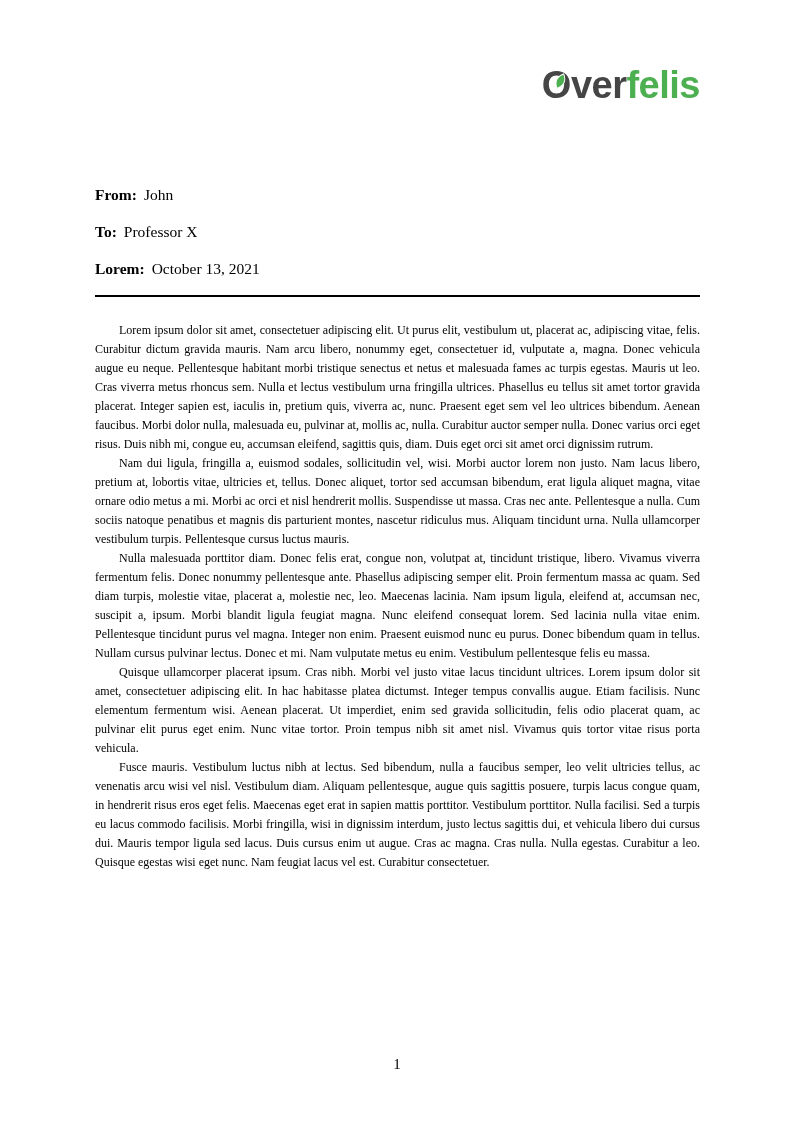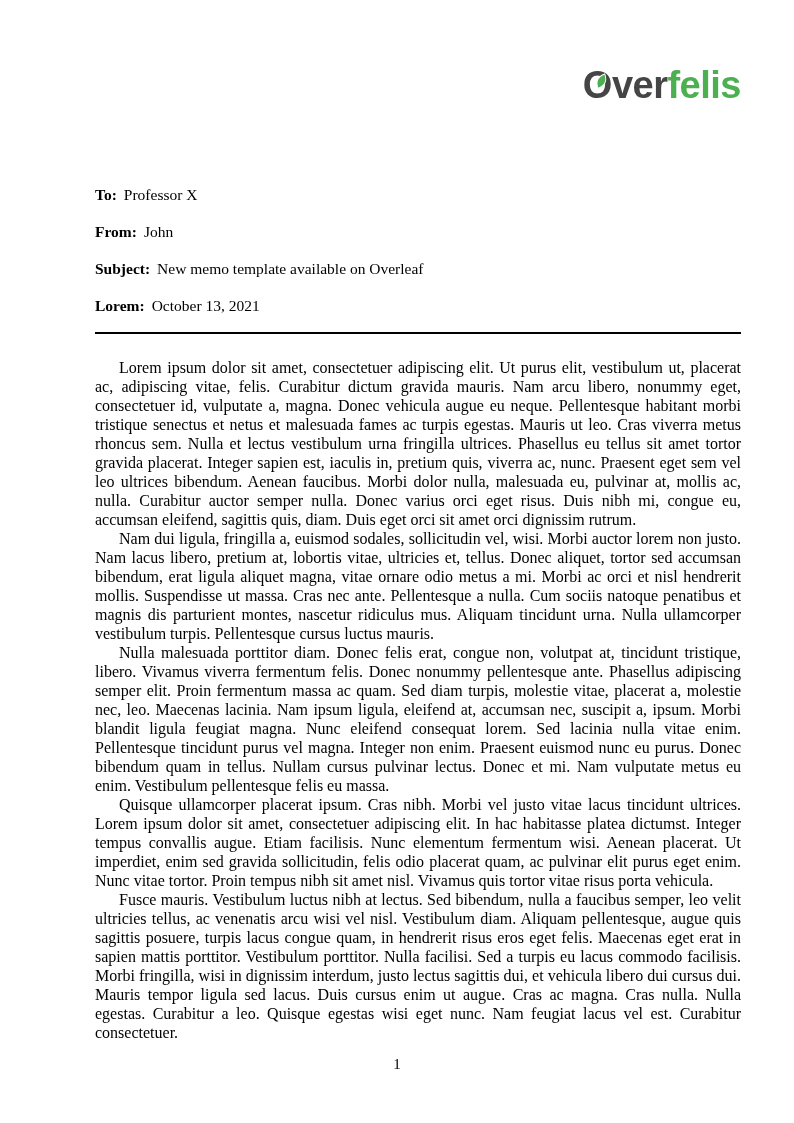--- a/index.html
+++ b/index.html
@@ -7,21 +7,21 @@
     padding: 0;
     background: #ffffff;
   }
   .page {
     position: relative;
     width: 794px;
     height: 1123px;
     margin: 0 auto;
     background: #ffffff;
     box-sizing: border-box;
-    padding: 62px 53px 0 95px;
+    padding: 62px 94px 0 95px;
     font-family: "Liberation Serif", "DejaVu Serif", serif;
     color: #000000;
     overflow: hidden;
   }
 
   
   .logo-row {
     display: flex;
     justify-content: flex-end;
     align-items: flex-start;
@@ -65,21 +65,21 @@
   }
   .header-rule {
     height: 2px;
     background: #000000;
     margin-top: 8px;
   }
 
   
   .memo-body {
     margin-top: 24px;
-    font-size: 16px;
+    font-size: 12px;
     line-height: 19px;
     text-align: justify;
   }
   .memo-body p {
     margin: 0;
     text-indent: 24px;
   }
 
   
   .page-number {
@@ -106,27 +106,24 @@
           </svg>
         </span>
       </span>
       <span class="logo-ver">ver</span>
       <span class="logo-leaf">felis</span>
     </div>
   </div>
 
   <div class="memo-header">
     <p class="field">
-      <span class="label">To:</span><span>Professor X</span>
-    </p>
-    <p class="field">
       <span class="label">From:</span><span>John</span>
     </p>
     <p class="field">
-      <span class="label">Subject:</span><span>New memo template available on Overleaf</span>
+      <span class="label">To:</span><span>Professor X</span>
     </p>
     <p class="field">
       <span class="label">Lorem:</span><span>October 13, 2021</span>
     </p>
   </div>
 
   <div class="header-rule"></div>
 
   <div class="memo-body">
     <p>Lorem ipsum dolor sit amet, consectetuer adipiscing elit. Ut purus elit, vestibulum ut, placerat ac, adipiscing vitae, felis. Curabitur dictum gravida mauris. Nam arcu libero, nonummy eget, consectetuer id, vulputate a, magna. Donec vehicula augue eu neque. Pellentesque habitant morbi tristique senectus et netus et malesuada fames ac turpis egestas. Mauris ut leo. Cras viverra metus rhoncus sem. Nulla et lectus vestibulum urna fringilla ultrices. Phasellus eu tellus sit amet tortor gravida placerat. Integer sapien est, iaculis in, pretium quis, viverra ac, nunc. Praesent eget sem vel leo ultrices bibendum. Aenean faucibus. Morbi dolor nulla, malesuada eu, pulvinar at, mollis ac, nulla. Curabitur auctor semper nulla. Donec varius orci eget risus. Duis nibh mi, congue eu, accumsan eleifend, sagittis quis, diam. Duis eget orci sit amet orci dignissim rutrum.</p>

